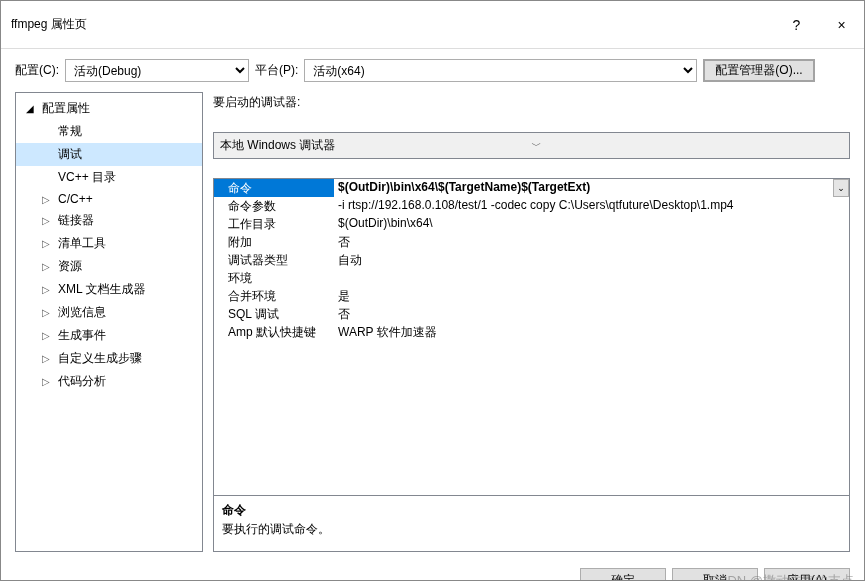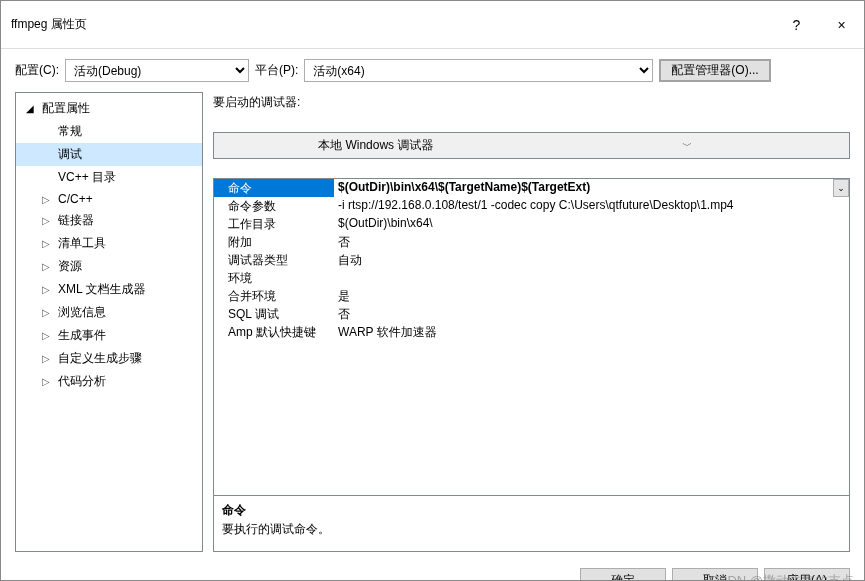--- a/index.html
+++ b/index.html
@@ -4,32 +4,32 @@
 <style>
 * { box-sizing: border-box; font-family: "Microsoft YaHei", "Segoe UI", sans-serif; font-size: 12px; }
 body { margin: 0; background: #fff; width: 865px; height: 581px; overflow: hidden; border: 1px solid #888; }
 .titlebar { height: 48px; display: flex; align-items: center; padding: 0 0 0 10px; border-bottom: 1px solid #ddd; }
 .titlebar .title { flex: 1; font-size: 12px; }
 .titlebar .btn { width: 45px; height: 29px; display: flex; align-items: center; justify-content: center; font-size: 14px; }
 .toolbar { display: flex; align-items: center; padding: 10px 14px; gap: 6px; }
 .toolbar label { white-space: nowrap; text-align: center; }
 .toolbar select { height: 23px; border: 1px solid #adadad; background: #fff; padding: 0 4px; }
 .toolbar select.cfg { width: 184px; }
-.toolbar select.plat { width: 349px; }
+.toolbar select.plat { width: 393px; }
 .toolbar button.cfgmgr { height: 23px; padding: 0 10px; border: 2px solid #a3a3a3; background: #e1e1e1; }
 .main { display: flex; padding: 0 14px 8px 14px; gap: 10px; height: 468px; }
 .tree { width: 188px; border: 1px solid #828790; padding: 4px 0; overflow: auto; }
 .tree-item { padding: 2px 0 2px 10px; display: flex; align-items: center; gap: 4px; white-space: nowrap; }
 .tree-item.selected { background: #cde8ff; }
 .tree-caret { width: 10px; display: inline-block; color: #606060; font-size: 10px; }
 .tree-caret.open { color: #000; }
 .tree-label { flex: 1; padding: 1px 2px; }
 .right { flex: 1; display: flex; flex-direction: column; gap: 19px; }
 .right-label { padding: 2px 0; }
-.debugger-select { border: 1px solid #828790; padding: 4px 6px; display: flex; align-items: center; background: #f0f0f0; text-align: center; }
+.debugger-select { border: 1px solid #828790; padding: 4px 6px; display: flex; align-items: center; background: #f0f0f0; }
 .debugger-select span { flex: 1; }
 .debugger-select .arrow { font-size: 10px; color: #606060; }
 .props { flex: 1; border: 1px solid #828790; display: flex; flex-direction: column; }
 .props-grid { flex: 1; overflow: auto; }
 .prow { display: flex; align-items: stretch; height: 18px; }
 .prow .pname { width: 120px; padding: 1px 0 1px 14px; }
 .prow .pval { flex: 1; padding: 1px 4px; white-space: nowrap; overflow: hidden; }
 .prow.selected .pname { background: #0078d7; color: #fff; }
 .prow.selected .pval { font-weight: bold; }
 .prow.selected .drop { width: 16px; border: 1px solid #adadad; display: flex; align-items: center; justify-content: center; font-size: 9px; background: #e5e5e5; }

